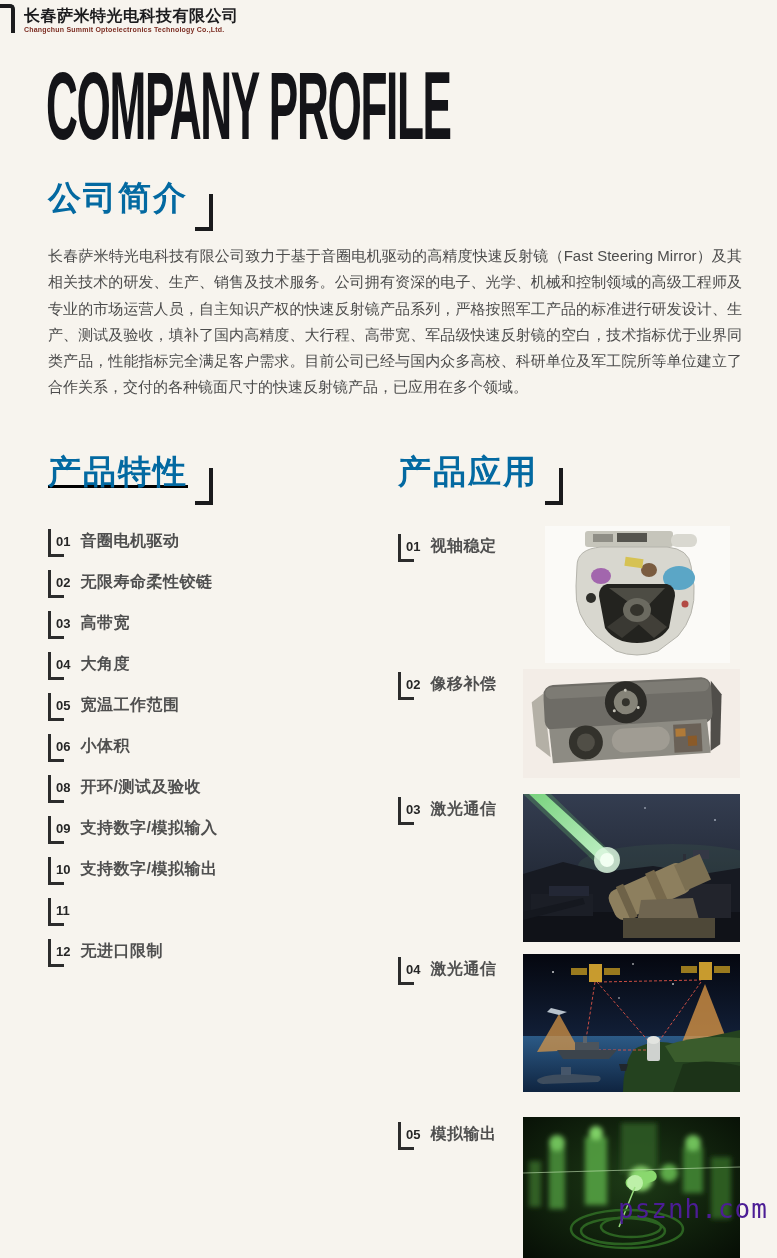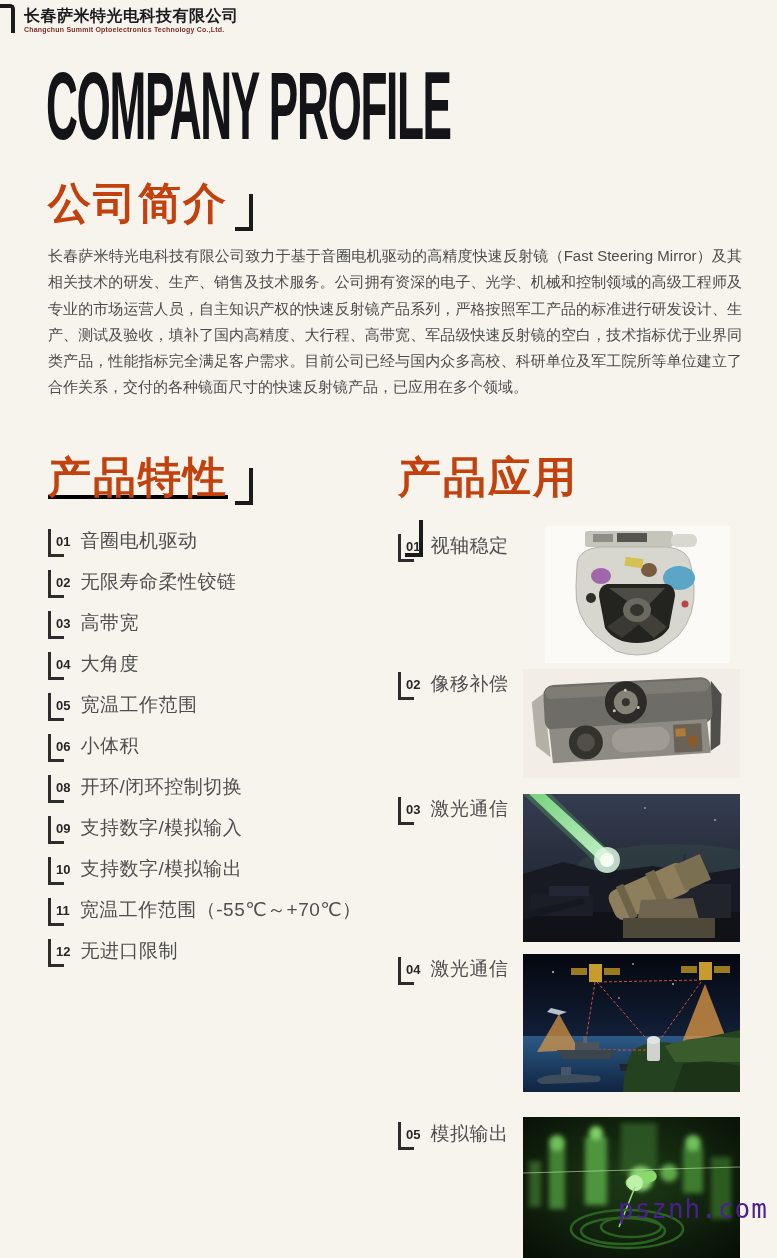--- a/index.html
+++ b/index.html
@@ -10,32 +10,32 @@
   .logo{position:absolute;top:4px;left:0;display:flex;align-items:flex-end;}
   .logo-mark{width:11px;height:25px;border-top:4px solid #1c1c1e;border-right:4px solid #1c1c1e;border-top-right-radius:5px;margin-right:9px;}
   .logo-text .zh{font-size:16px;font-weight:bold;color:#1b1b1d;letter-spacing:0.5px;line-height:1.15;}
   .logo-text .en{font-size:7px;font-weight:bold;color:#7c2d22;letter-spacing:0.2px;margin-top:1px;}
 
   
   .main-title{position:absolute;left:46px;top:58px;font-size:96px;line-height:1;font-weight:900;color:#141418;letter-spacing:-3px;white-space:nowrap;transform:scale(0.46,1);transform-origin:left top;}
 
   
   .sec-heading{position:absolute;display:flex;align-items:flex-start;}
-  .h-text{font-size:43px;font-weight:800;color:#c2410c;letter-spacing:2px;line-height:1.2;}
+  .h-text{font-size:33px;font-weight:800;color:#0369a1;letter-spacing:2px;line-height:1.2;}
   .h-bracket{width:14px;height:33px;border-right:4px solid #1a1a1c;border-bottom:4px solid #1a1a1c;margin-left:7px;margin-top:16px;}
 
   
   .intro-para{position:absolute;left:48px;top:243px;width:694px;font-size:15px;line-height:26.3px;color:#4c4c4c;text-align:justify;}
 
   
   .f-list{position:absolute;left:48px;top:528px;width:340px;}
   .f-item{position:relative;height:26px;margin-bottom:15px;padding-left:8px;display:flex;align-items:center;}
   .i-bracket{position:absolute;left:0;top:1px;width:13px;height:25px;border-left:3px solid #2c2c2c;border-bottom:3px solid #2c2c2c;}
   .i-num{font-size:13px;font-weight:bold;color:#262626;margin-right:10px;position:relative;}
-  .i-label{font-size:19px;color:#4f4f4f;letter-spacing:0.5px;position:relative;}
+  .i-label{font-size:16px;color:#4f4f4f;letter-spacing:0.5px;position:relative;font-weight:bold;}
 
   .app-label{position:absolute;left:398px;height:26px;padding-left:8px;display:flex;align-items:center;}
   .app-label .i-bracket{top:1px;}
 
   
   .app-img{position:absolute;overflow:hidden;}
   .app-img svg{display:block;width:100%;height:100%;}
   .img-1{left:545px;top:526px;width:185px;height:137px;}
   .img-2{left:523px;top:669px;width:217px;height:109px;}
   .img-3{left:523px;top:794px;width:217px;height:148px;}
@@ -64,21 +64,21 @@
     <span class="h-bracket"></span>
   </div>
 
   <div class="intro-para">长春萨米特光电科技有限公司致力于基于音圈电机驱动的高精度快速反射镜（Fast Steering Mirror）及其相关技术的研发、生产、销售及技术服务。公司拥有资深的电子、光学、机械和控制领域的高级工程师及专业的市场运营人员，自主知识产权的快速反射镜产品系列，严格按照军工产品的标准进行研发设计、生产、测试及验收，填补了国内高精度、大行程、高带宽、军品级快速反射镜的空白，技术指标优于业界同类产品，性能指标完全满足客户需求。目前公司已经与国内众多高校、科研单位及军工院所等单位建立了合作关系，交付的各种镜面尺寸的快速反射镜产品，已应用在多个领域。</div>
 
   <div class="sec-heading" style="left:48px;top:452px;text-decoration:underline;">
     <span class="h-text">产品特性</span>
     <span class="h-bracket"></span>
   </div>
 
-  <div class="sec-heading" style="left:398px;top:452px;flex-direction:column;">
+  <div class="sec-heading" style="left:398px;top:452px;">
     <span class="h-text">产品应用</span>
     <span class="h-bracket"></span>
   </div>
 
   <div class="f-list">
     <div class="f-item">
         <span class="i-bracket"></span>
         <span class="i-num">01</span>
         <span class="i-label">音圈电机驱动</span>
       </div>
@@ -103,36 +103,35 @@
         <span class="i-label">宽温工作范围</span>
       </div>
     <div class="f-item">
         <span class="i-bracket"></span>
         <span class="i-num">06</span>
         <span class="i-label">小体积</span>
       </div>
     <div class="f-item">
         <span class="i-bracket"></span>
         <span class="i-num">08</span>
-        <span class="i-label">开环/闭环控制切换</span>
+        <span class="i-label">开环/测试及验收</span>
       </div>
     <div class="f-item">
         <span class="i-bracket"></span>
         <span class="i-num">09</span>
         <span class="i-label">支持数字/模拟输入</span>
       </div>
     <div class="f-item">
         <span class="i-bracket"></span>
         <span class="i-num">10</span>
         <span class="i-label">支持数字/模拟输出</span>
       </div>
     <div class="f-item">
         <span class="i-bracket"></span>
         <span class="i-num">11</span>
-        <span class="i-label">宽温工作范围（-55℃～+70℃）</span>
       </div>
     <div class="f-item">
         <span class="i-bracket"></span>
         <span class="i-num">12</span>
         <span class="i-label">无进口限制</span>
       </div>
   </div>
 
   <div class="app-label" style="top:533px;">
       <span class="i-bracket"></span>

